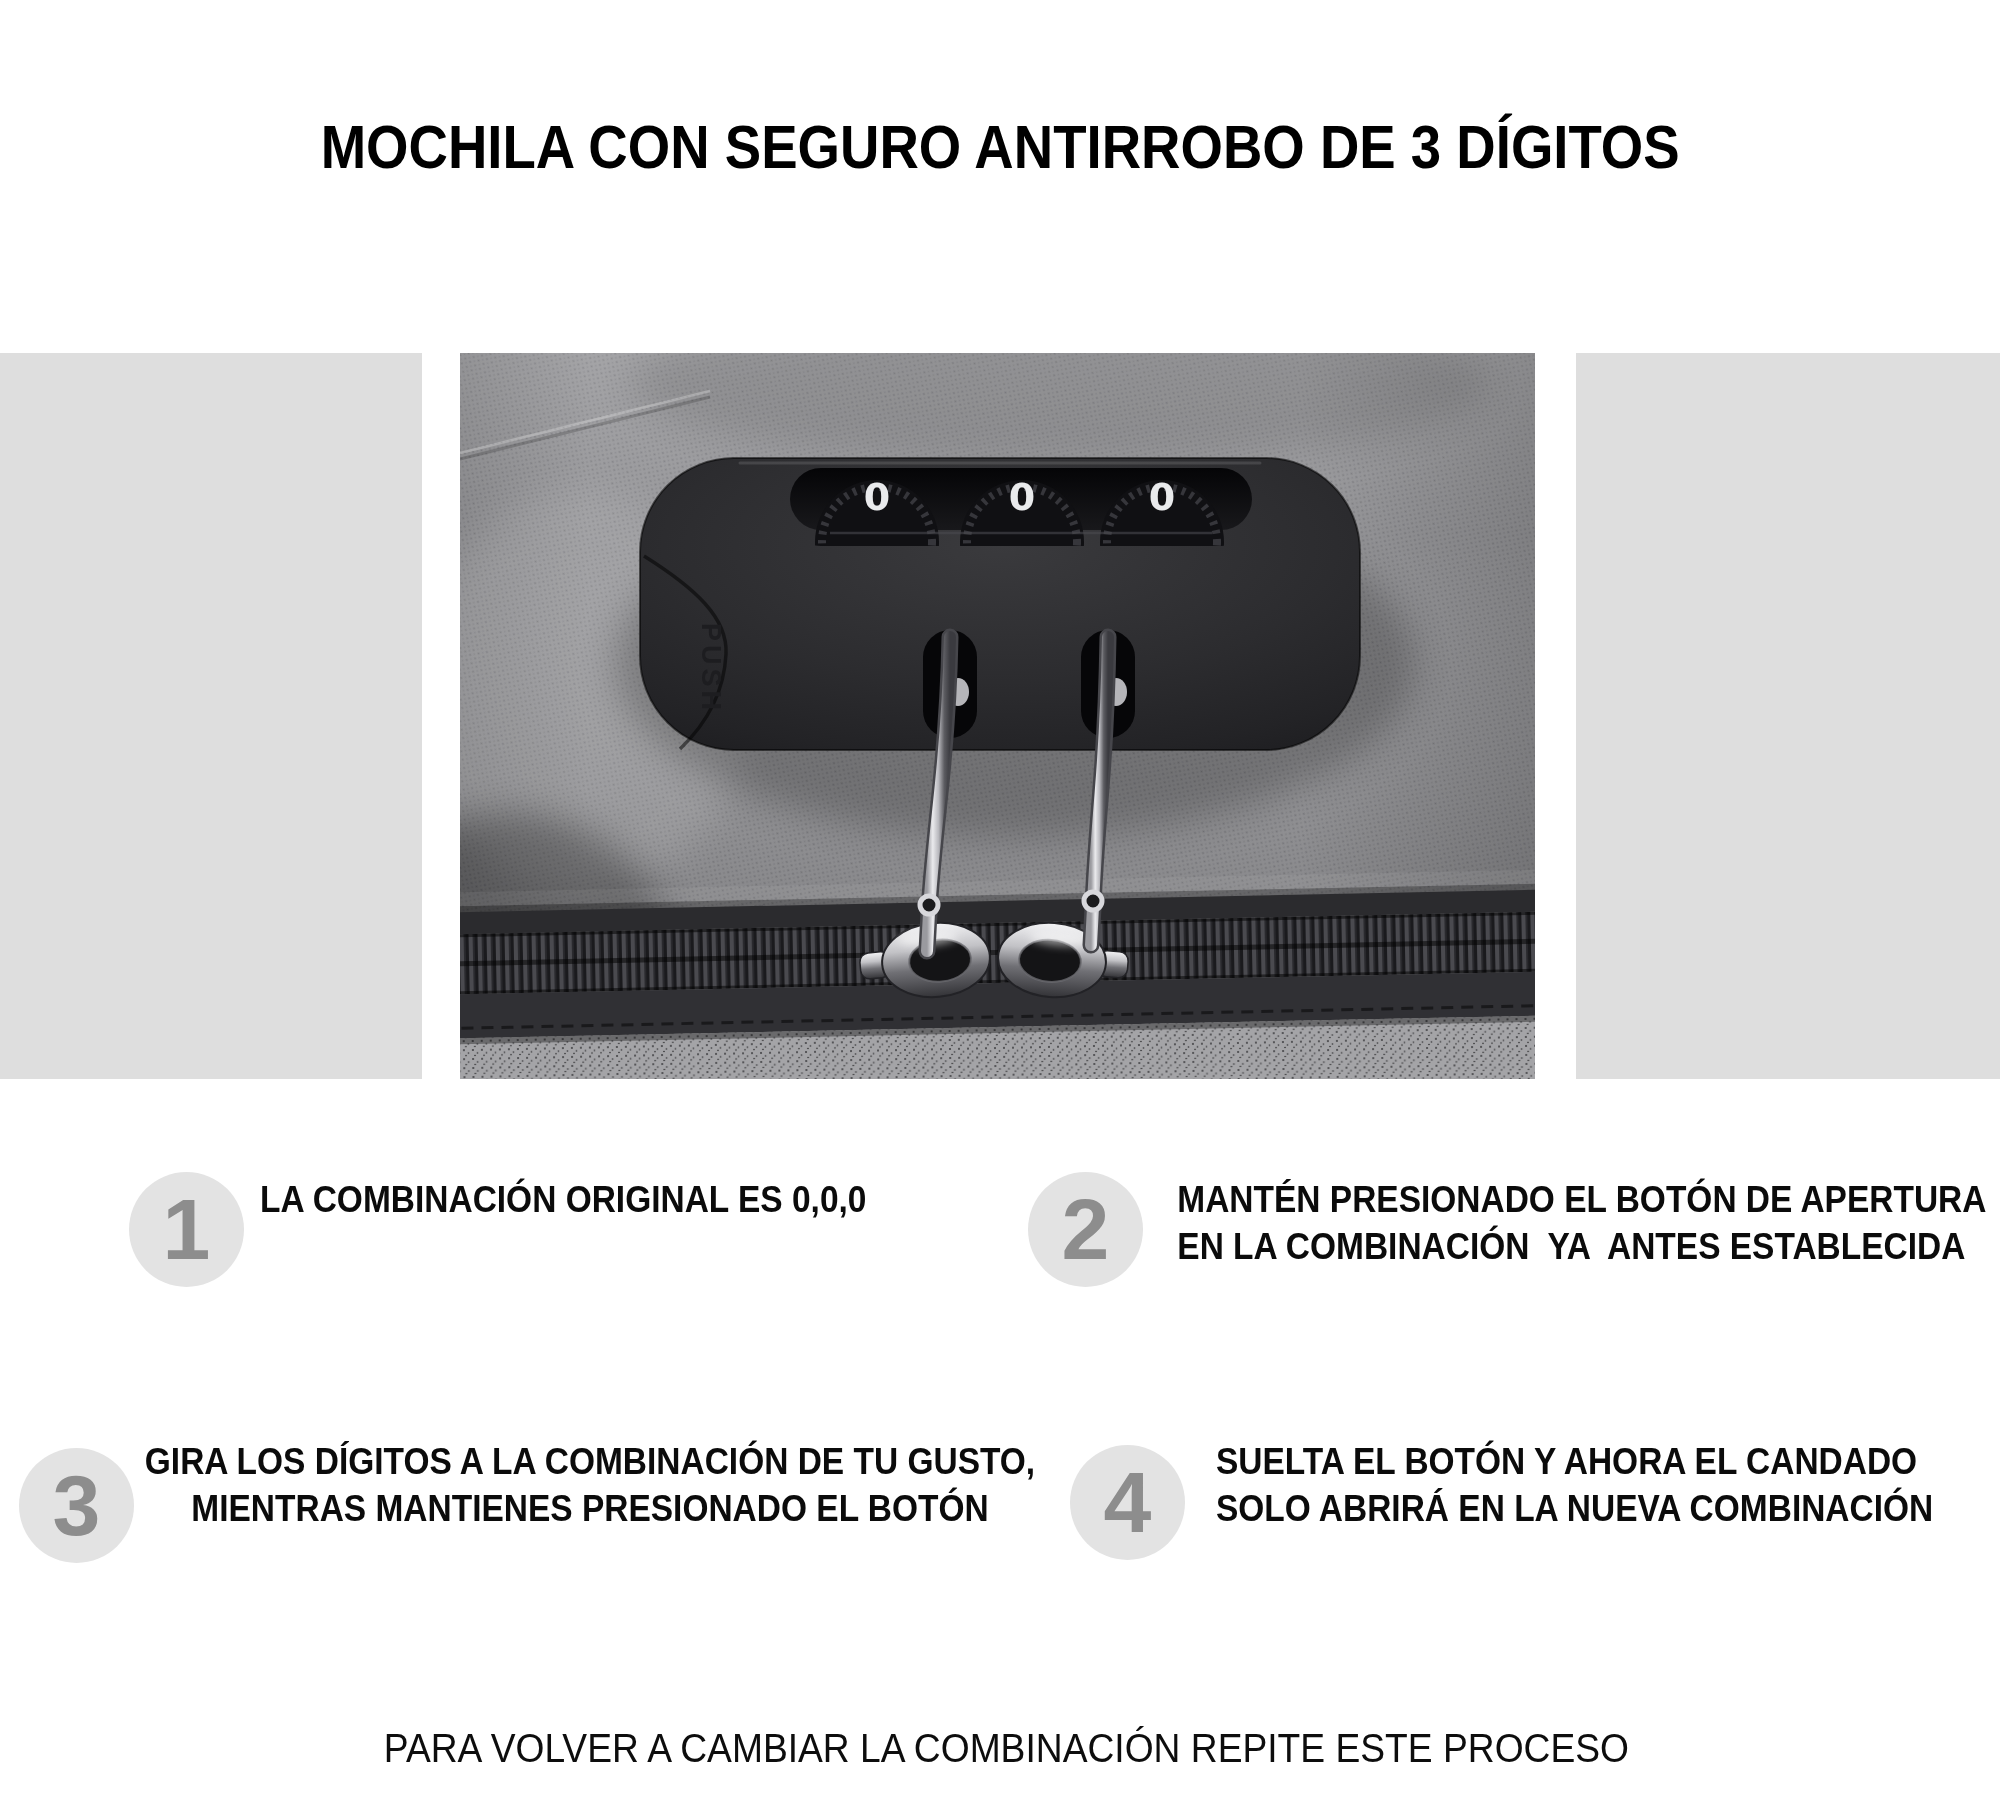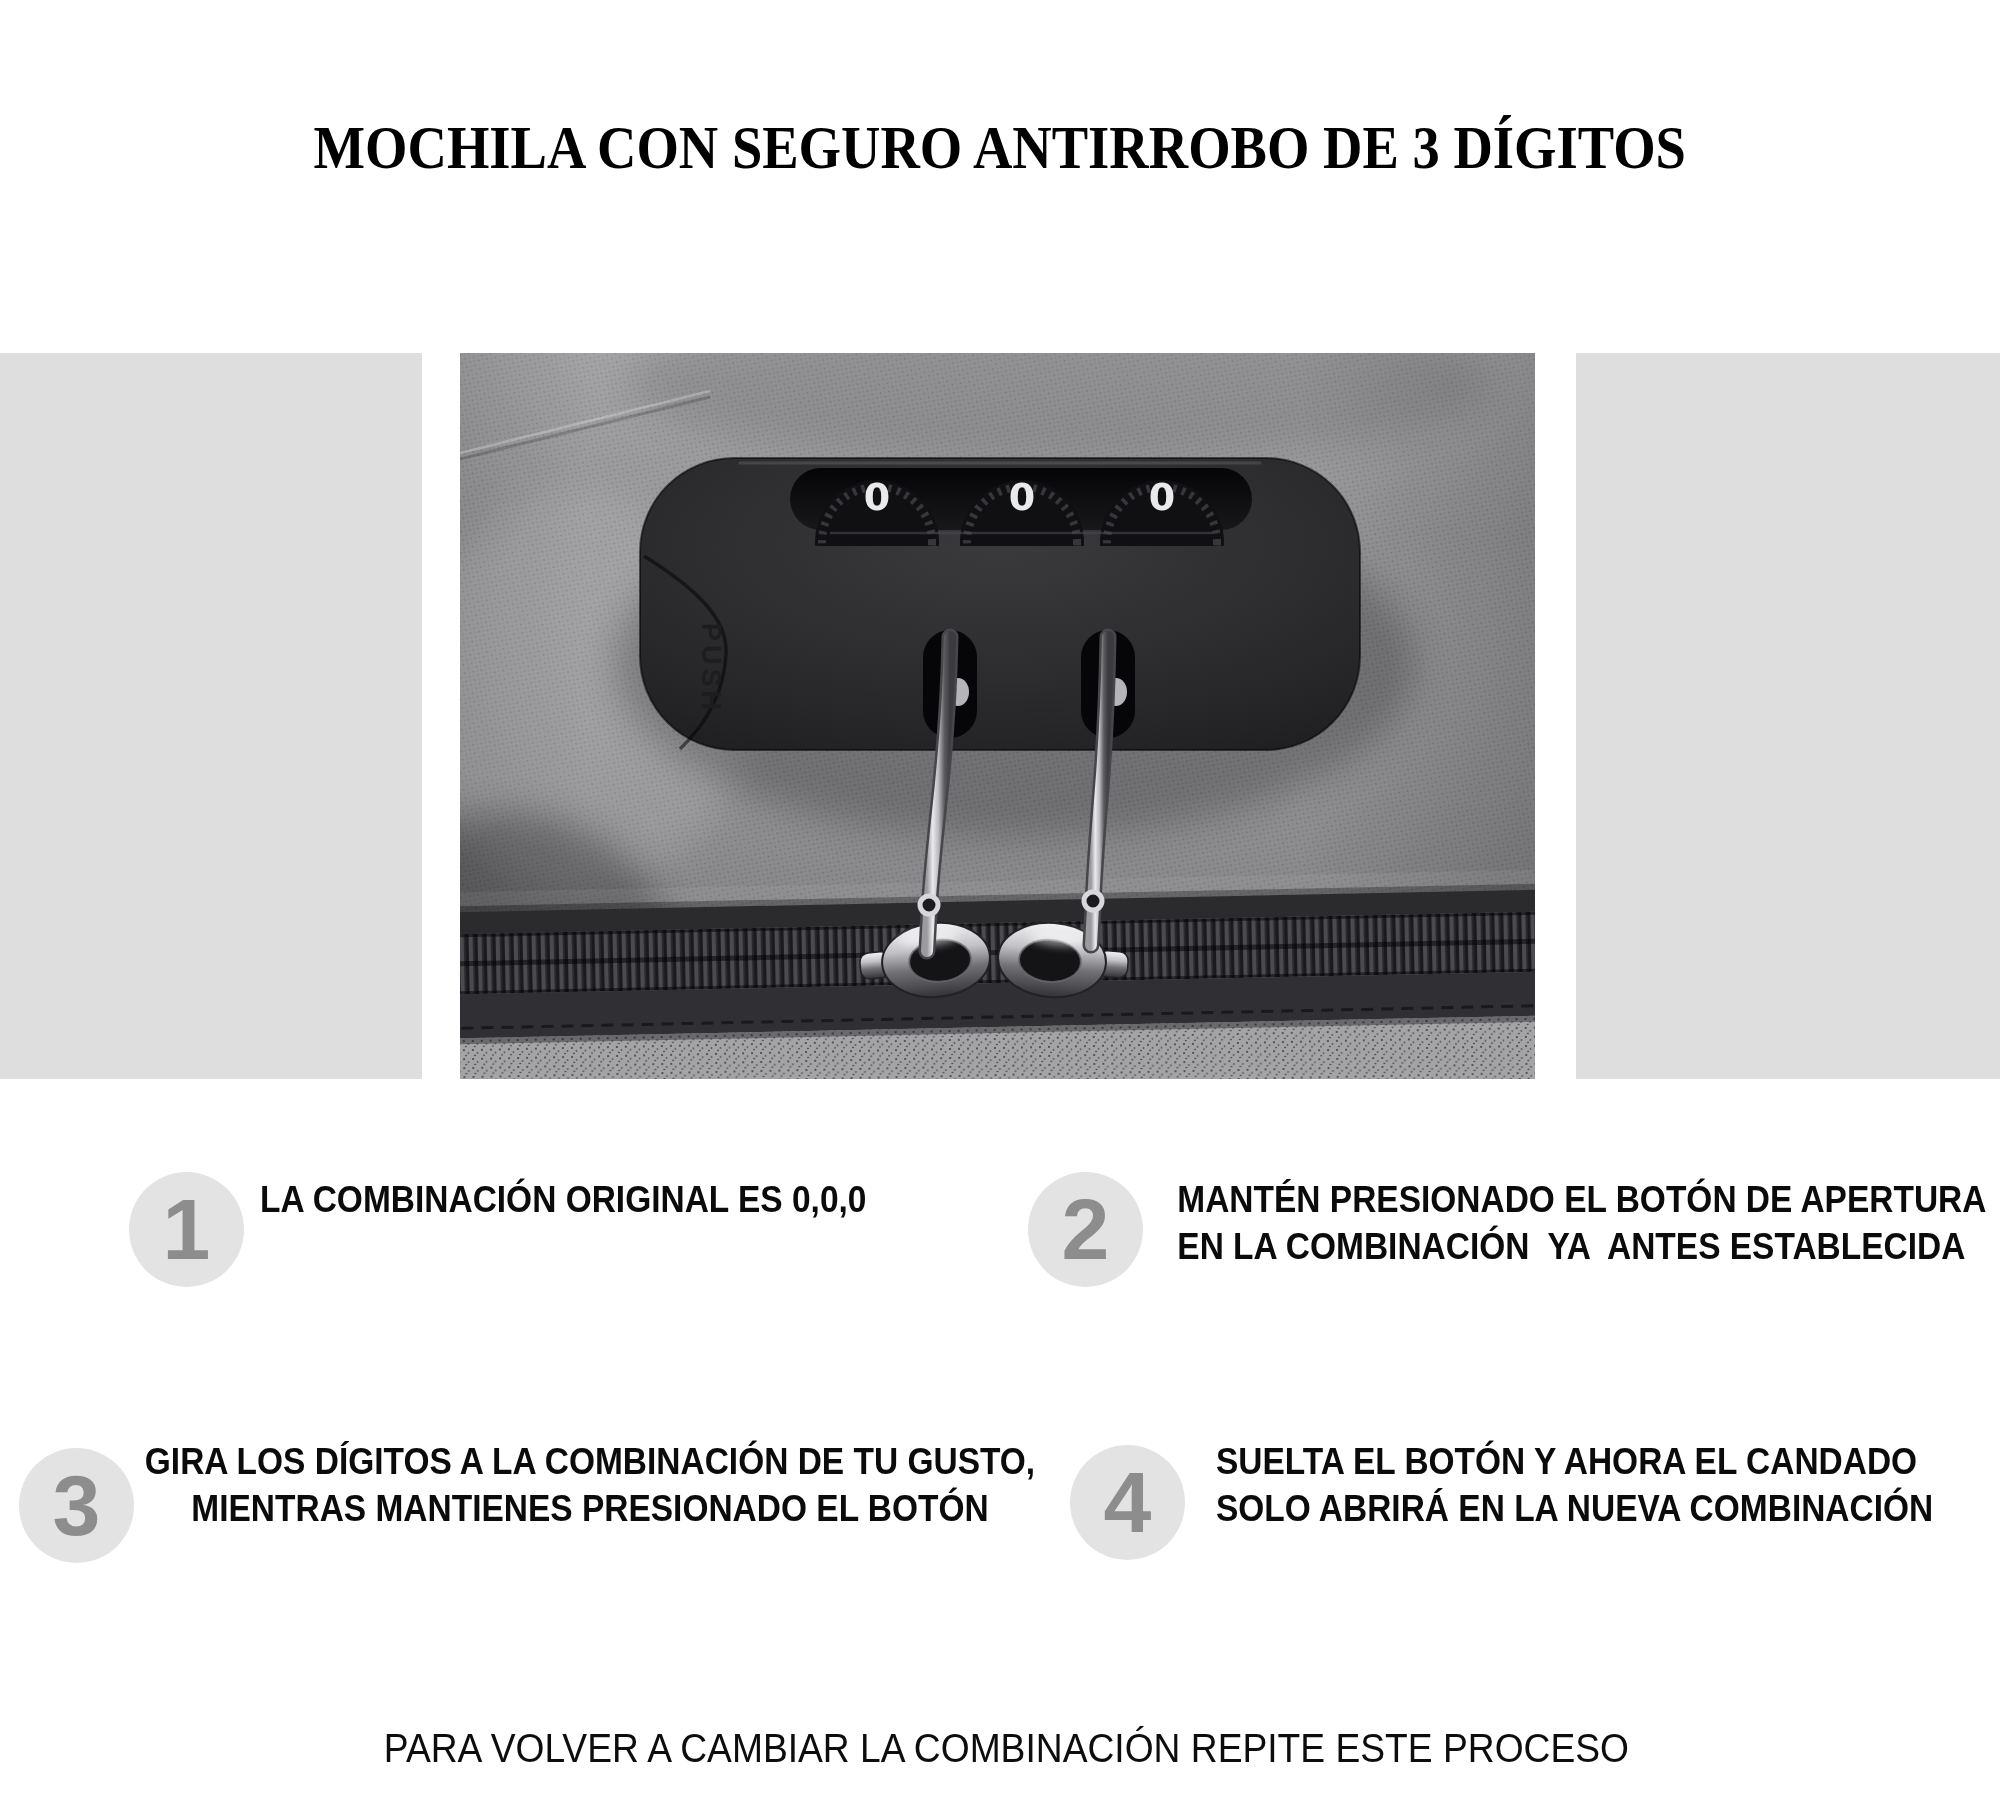--- a/index.html
+++ b/index.html
@@ -3,21 +3,21 @@
 <meta charset="utf-8">
 <style>
   html,body{margin:0;padding:0;background:#ffffff;}
   .canvas{
     position:relative;width:2000px;height:1800px;background:#ffffff;overflow:hidden;
     font-family:"Liberation Sans", sans-serif;color:#0b0b0b;
   }
   
   .title{
     position:absolute;left:0;right:0;top:116px;text-align:center;
-    font-size:62px;font-weight:bold;line-height:62px;color:#000;white-space:nowrap;font-family:Liberation Serif, serif;
+    font-size:62px;font-weight:bold;line-height:62px;color:#000;white-space:nowrap;
   }
   .title .condense{display:inline-block;transform:scaleX(.88);transform-origin:center;}
   .subtitle{
     position:absolute;left:0;right:0;top:198px;text-align:center;
     font-size:37px;font-weight:normal;letter-spacing:4px;line-height:40px;color:#101010;white-space:nowrap;
   }
   
   .side-panel{position:absolute;top:353px;height:726px;background:#dedede;}
   .side-panel.left{left:0;width:422px;}
   .side-panel.right{left:1576px;width:424px;}

